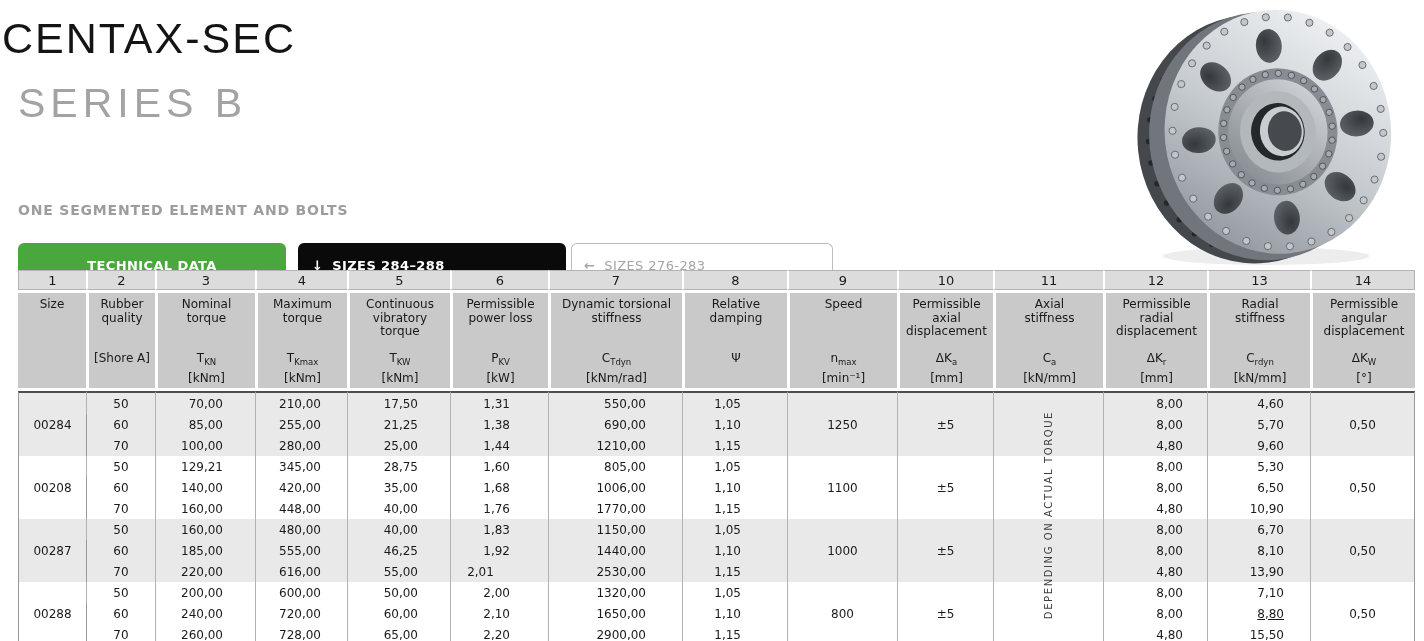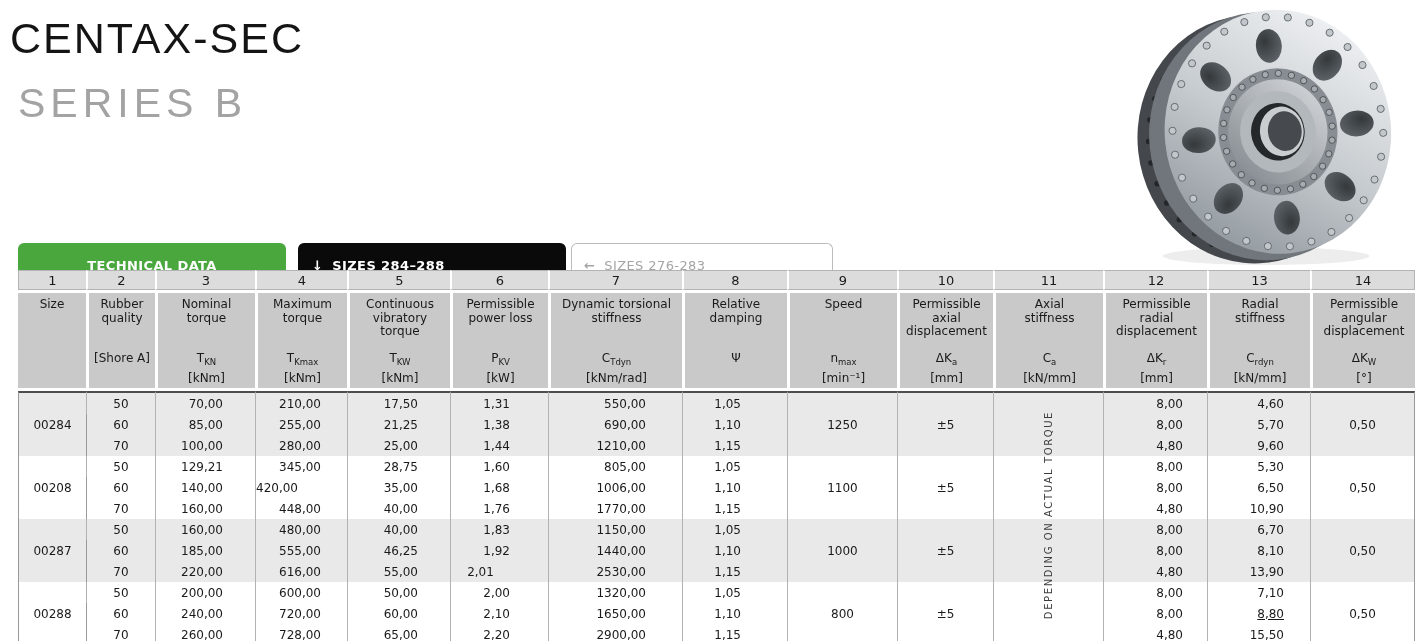--- a/index.html
+++ b/index.html
@@ -1,18 +1,18 @@
 <!DOCTYPE html>
 <html><head>
 <meta charset="utf-8">
 <style>
   html,body{margin:0;padding:0;background:#fff;}
   .page{position:relative;width:1424px;height:641px;background:#fff;overflow:hidden;
         font-family:"DejaVu Sans",sans-serif;color:#1a1a1a;}
-  .title{position:absolute;left:10px;top:14px;font-family:"Liberation Sans",sans-serif;
+  .title{position:absolute;left:2px;top:14px;font-family:"Liberation Sans",sans-serif;
          font-size:43px;font-weight:400;letter-spacing:2px;color:#141414;}
   .series{position:absolute;left:18px;top:80px;font-family:"Liberation Sans",sans-serif;
          font-size:41px;font-weight:400;letter-spacing:5px;color:#a3a3a3;}
   .artcode{position:absolute;left:20px;top:136px;font-size:12px;letter-spacing:2.5px;color:#b4b4b4;}
   .secthead{position:absolute;left:18px;top:202px;font-size:14px;font-weight:bold;
          letter-spacing:.8px;color:#9d9d9d;}
   .photo{position:absolute;left:1128px;top:0;width:296px;height:270px;}
 
   .tabs{position:absolute;left:18px;top:243px;display:flex;height:27px;}
   .tab{box-sizing:border-box;height:44px;display:flex;align-items:center;font-size:13px;
@@ -51,20 +51,21 @@
   .vnote span{writing-mode:vertical-rl;transform:rotate(180deg);font-size:10px;
          letter-spacing:1.6px;color:#3d3d3d;white-space:nowrap;}
 </style>
 </head>
 <body>
 
 <div class="page">
 
   <div class="title">CENTAX-SEC</div>
   <div class="series">SERIES B</div>
+  <div class="secthead">ONE SEGMENTED ELEMENT AND BOLTS</div>
 
   <svg class="photo" id="flange" viewBox="0 0 296 272">
     <defs>
       <linearGradient id="gFace" x1="0.15" y1="0.95" x2="0.75" y2="0.05">
         <stop offset="0" stop-color="#8f969c"></stop>
           <stop offset="0.5" stop-color="#c6cbcf"></stop>
           <stop offset="1" stop-color="#edeff1"></stop>
       </linearGradient>
       <linearGradient id="gHub" x1="0" y1="1" x2="1" y2="0">
         <stop offset="0" stop-color="#7e848a"></stop>
@@ -374,21 +375,21 @@
             <td rowspan="3">1100</td>
             <td rowspan="3">±5</td>
             <td></td>
             <td style="text-align: right; padding-right: 24px;">8,00</td>
             <td style="text-align: right; padding-right: 26px;">5,30</td>
             <td rowspan="3" class="rlast">0,50</td>
           </tr>
           <tr class="wband">
             <td>60</td>
             <td style="text-align: right; padding-right: 32px;">140,00</td>
-            <td style="text-align: left; padding-right: 26px;">420,00</td>
+            <td style="text-align: right; padding-right: 26px;">420,00</td>
             <td style="text-align: right; padding-right: 32px;">35,00</td>
             <td style="text-align: right; padding-right: 38px;">1,68</td>
             <td style="text-align: right; padding-right: 36px;">1006,00</td>
             <td style="text-align: right; padding-right: 46px;">1,10</td>
             <td></td>
             <td style="text-align: right; padding-right: 24px;">8,00</td>
             <td style="text-align: right; padding-right: 26px;">6,50</td>
           </tr>
           <tr class="wband">
             <td>70</td>

